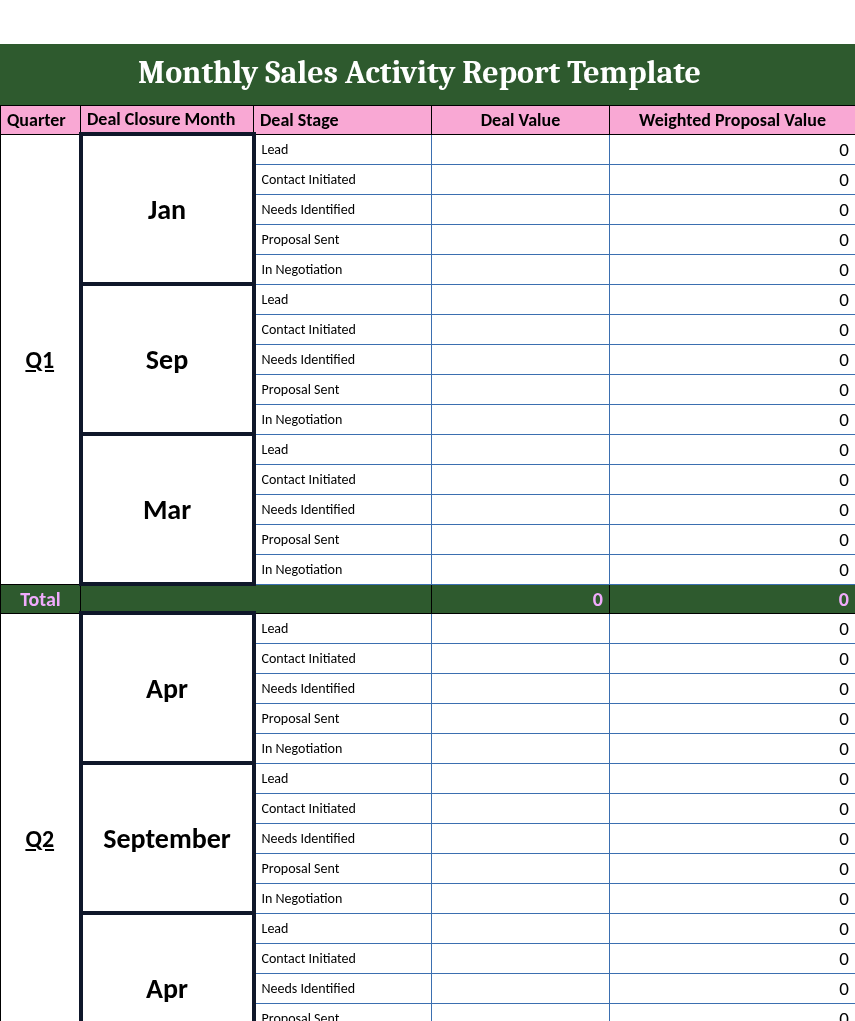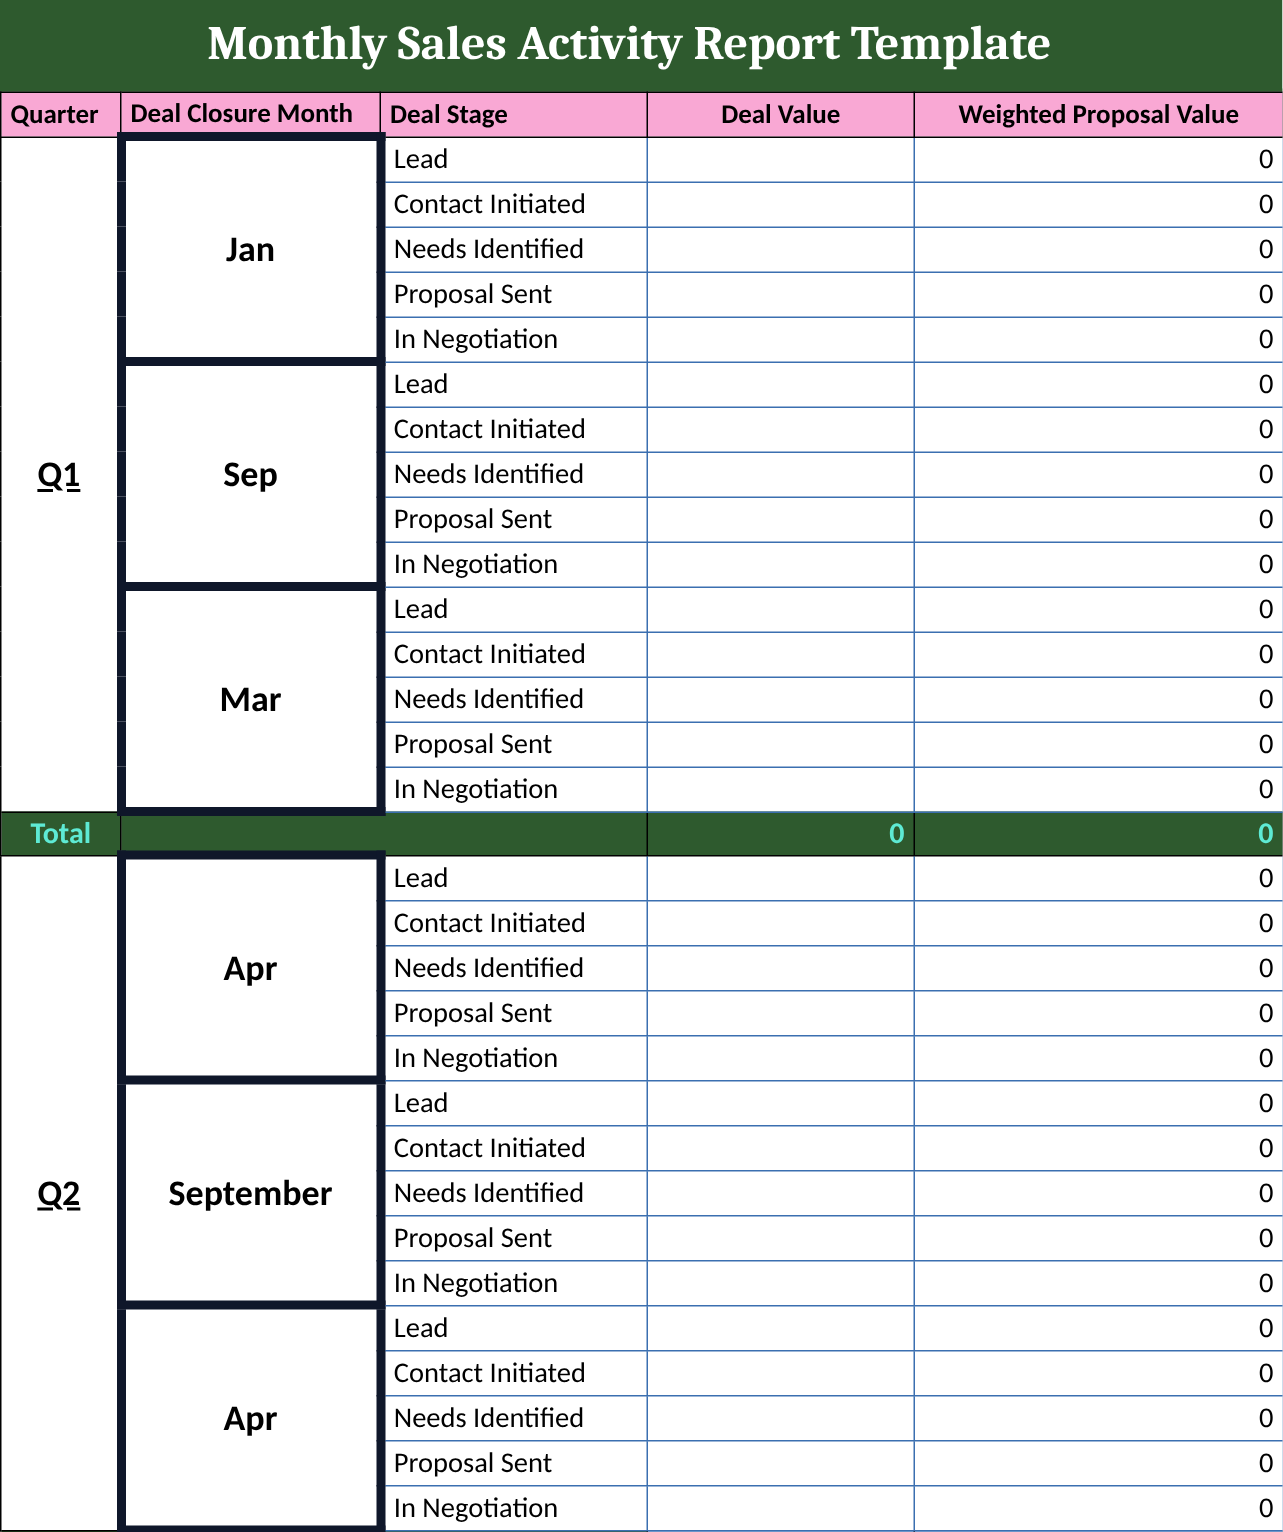--- a/index.html
+++ b/index.html
@@ -11,20 +11,21 @@
   }
   .title-bar {
     background: #2e5a2e;
     color: #fff;
     font-family: "Cambria", Georgia, serif;
     font-weight: bold;
     font-size: 32px;
     text-align: center;
     padding: 10px 16px 12px 0;
     border-bottom: 2px solid #2e5a2e;
+    margin-top: 44px;
   }
   table {
     border-collapse: collapse;
     width: 100%;
     table-layout: fixed;
   }
   col.c-quarter { width: 80px; }
   col.c-month   { width: 173px; }
   col.c-stage   { width: 178px; }
   col.c-value   { width: 178px; }
@@ -46,42 +47,42 @@
   td.quarter {
     font-weight: bold;
     font-size: 24px;
     text-align: center;
     border-left: 1px solid #000;
     border-right: 1px solid #000;
     text-decoration: underline;
   }
   td.month {
     font-weight: bold;
-    font-size: 24px;
-    text-align: center;
-    border: 6px solid #0f172a;
+    font-size: 28px;
+    text-align: center;
+    border: 4px solid #0f172a;
   }
   td.stage {
     border: 1px solid #3b6fb0;
-    font-size: 19px;
+    font-size: 14px;
     padding: 3px 6px;
   }
   td.val {
     border: 1px solid #3b6fb0;
     text-align: right;
     font-size: 19px;
     padding: 3px 6px;
   }
   td.first-of-month.stage,
   td.first-of-month.val {
     border-top: 1px solid #000;
   }
   tr.total-row td {
     background: #2e5a2e;
-    color: #5eead4;
+    color: #f0abfc;
     font-weight: bold;
     font-size: 20px;
     border: 1px solid #000;
   }
   tr.total-row td.tlabel {
     text-align: center;
   }
   tr.total-row td.tnum {
     text-align: right;
   }

